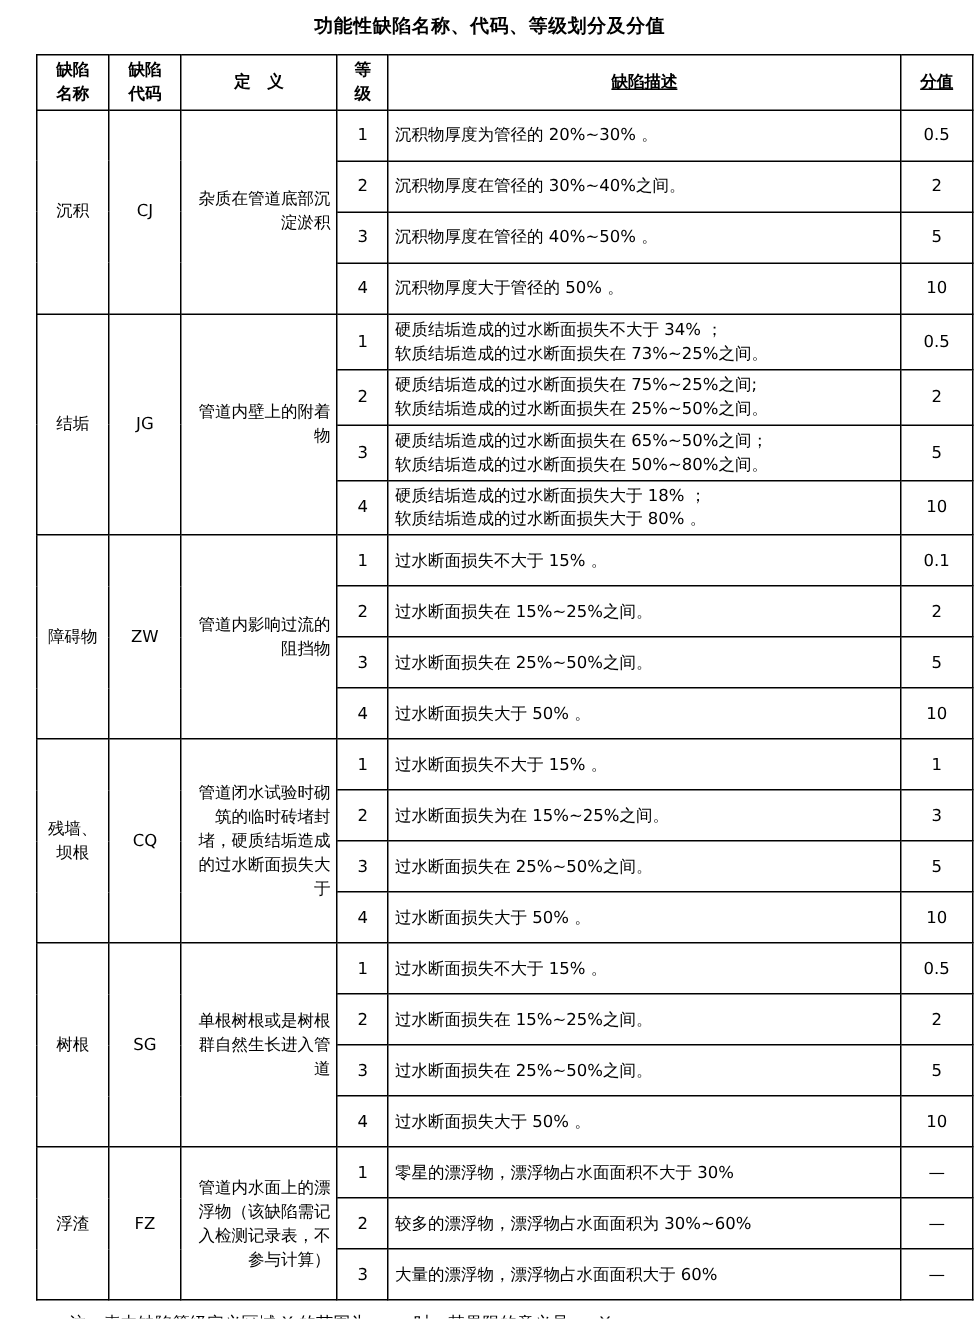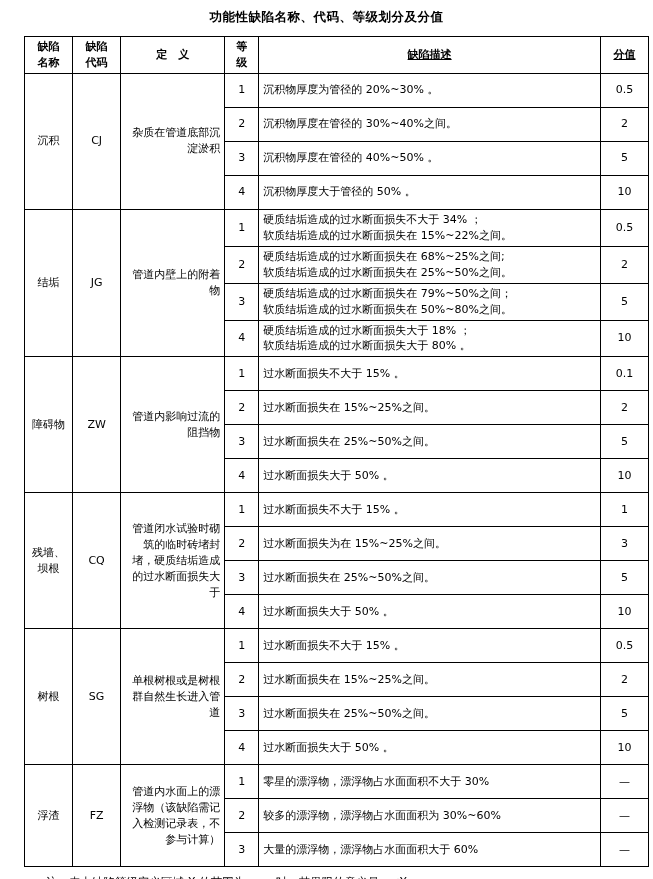--- a/index.html
+++ b/index.html
@@ -146,36 +146,36 @@
           </td>
           <td class="c-score">10</td>
         </tr>
         <tr>
           <td class="c-name" rowspan="4">结垢</td>
           <td class="c-code" rowspan="4">JG</td>
           <td class="c-def" rowspan="4">管道内壁上的附着物</td>
           <td class="c-level">1</td>
           <td class="c-desc">
             <span class="desc-line">硬质结垢造成的过水断面损失不大于 34% ；</span>
-            <span class="desc-line">软质结垢造成的过水断面损失在 15%~22%之间。</span>
+            <span class="desc-line">软质结垢造成的过水断面损失在 73%~25%之间。</span>
           </td>
           <td class="c-score">0.5</td>
         </tr>
         <tr>
           <td class="c-level">2</td>
           <td class="c-desc">
-            <span class="desc-line">硬质结垢造成的过水断面损失在 68%~25%之间;</span>
+            <span class="desc-line">硬质结垢造成的过水断面损失在 75%~25%之间;</span>
             <span class="desc-line">软质结垢造成的过水断面损失在 25%~50%之间。</span>
           </td>
           <td class="c-score">2</td>
         </tr>
         <tr>
           <td class="c-level">3</td>
           <td class="c-desc">
-            <span class="desc-line">硬质结垢造成的过水断面损失在 79%~50%之间；</span>
+            <span class="desc-line">硬质结垢造成的过水断面损失在 65%~50%之间；</span>
             <span class="desc-line">软质结垢造成的过水断面损失在 50%~80%之间。</span>
           </td>
           <td class="c-score">5</td>
         </tr>
         <tr>
           <td class="c-level">4</td>
           <td class="c-desc">
             <span class="desc-line">硬质结垢造成的过水断面损失大于 18% ；</span>
             <span class="desc-line">软质结垢造成的过水断面损失大于 80% 。</span>
           </td>

